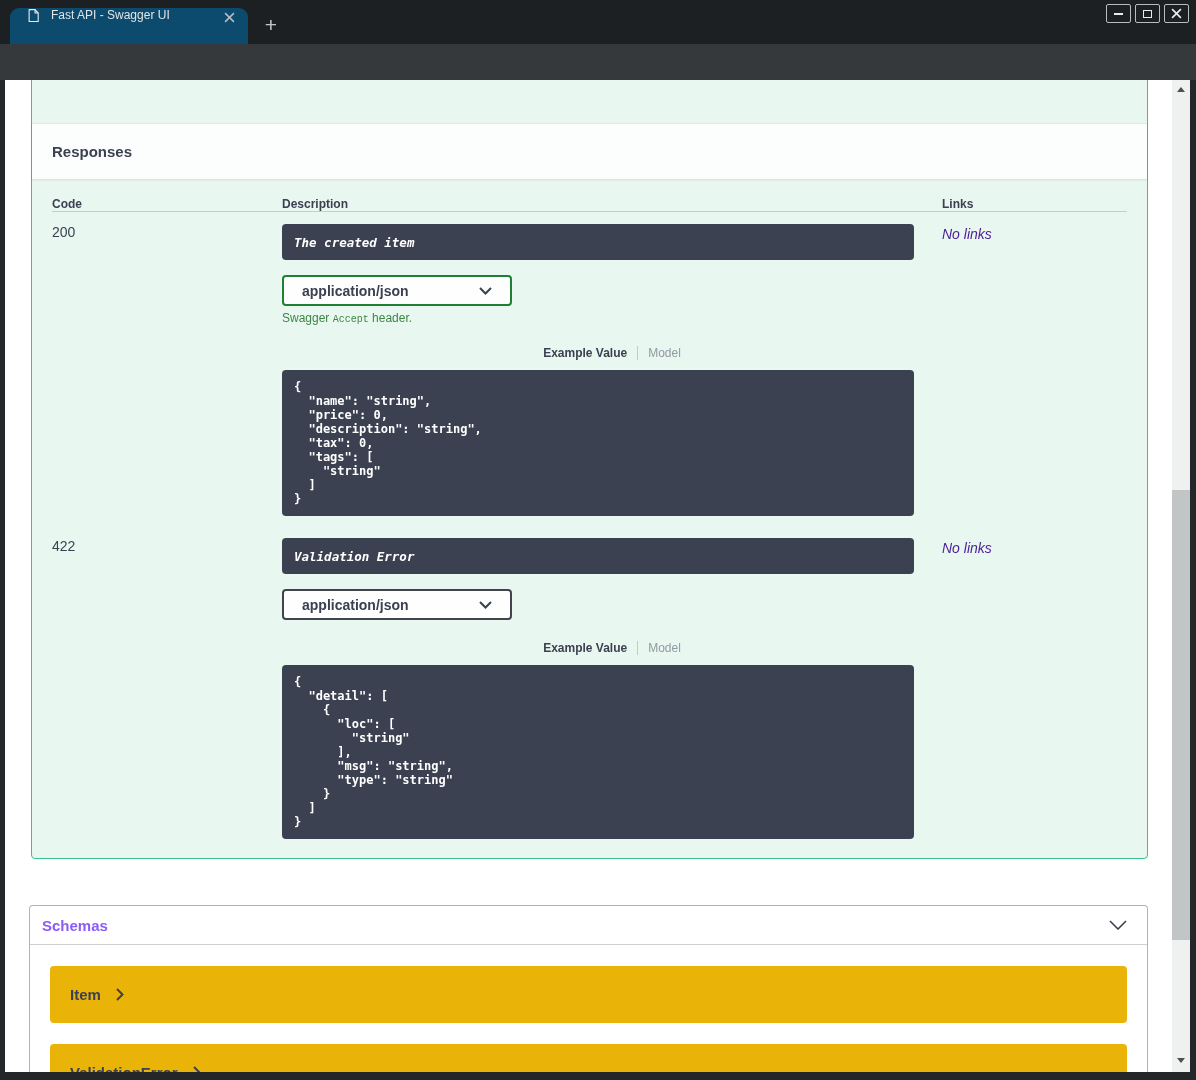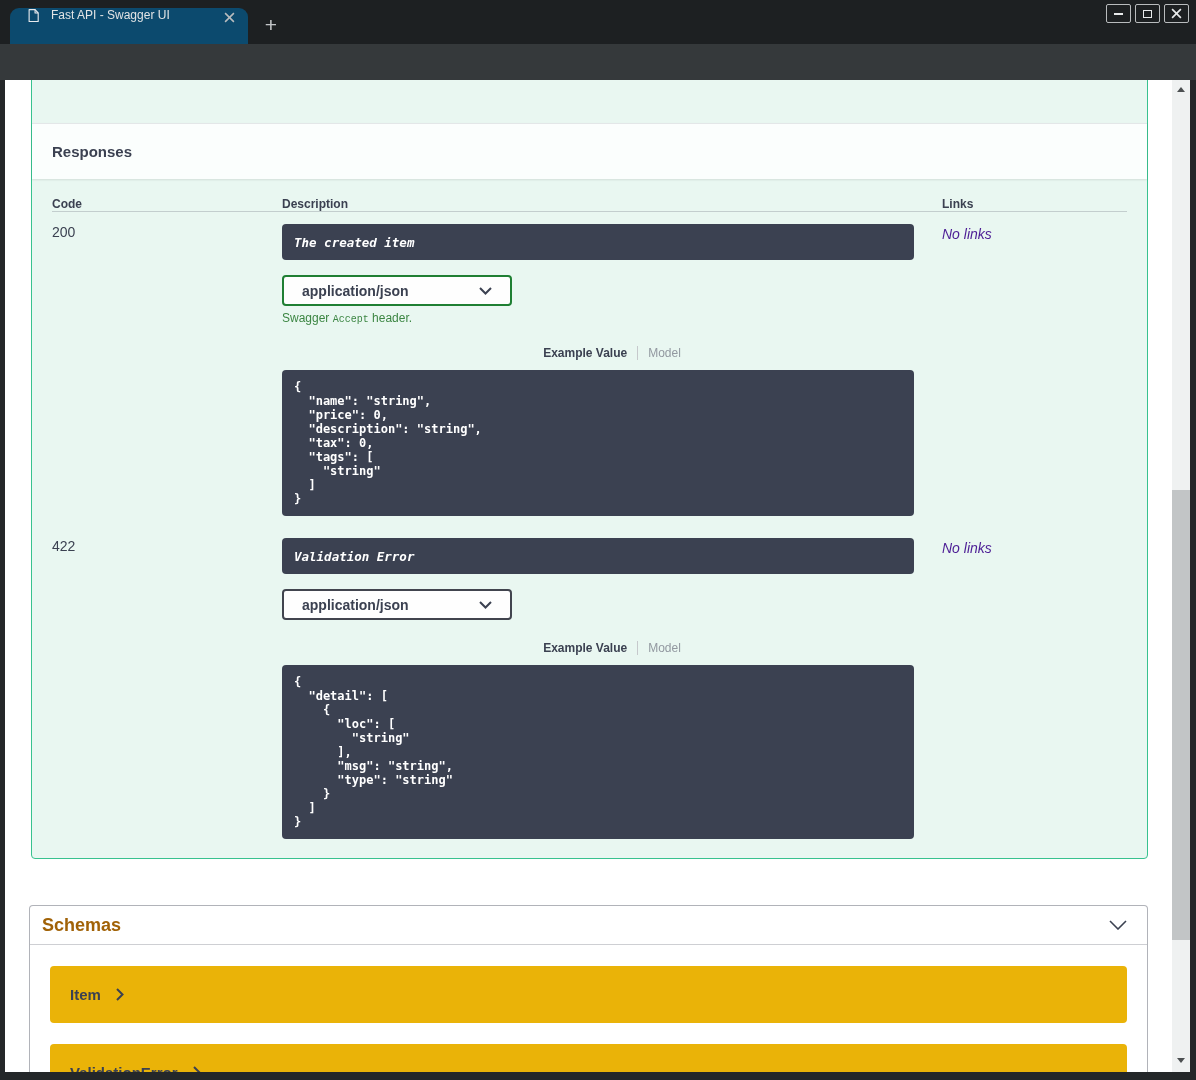--- a/index.html
+++ b/index.html
@@ -113,21 +113,21 @@
   
   .schemas {
     position:absolute; left:24px; top:825px; width:1119px; height:330px;
     background:#ffffff; border:1px solid rgba(59,65,81,.4); border-radius:4px;
   }
   .schemas-header {
     height:39px; border-bottom:1px solid rgba(59,65,81,.25);
     display:flex; align-items:center; justify-content:space-between;
     padding:0 20px 0 12px; cursor:pointer;
   }
-  .schemas-title { font-size:18px; font-weight:bold; color:#a16207; }
+  .schemas-title { font-size:15px; font-weight:bold; color:#8b5cf6; }
   .schemas-body { padding:21px 20px; }
   .model-row {
     height:57px; background:#eab308; border-radius:4px;
     display:flex; align-items:center; padding:0 20px; margin-bottom:21px; cursor:pointer;
   }
   .model-name { font-size:15px; font-weight:bold; color:#3b4151; margin-right:15px; }
 
   
   .scrollbar { position:absolute; left:1167px; top:0; width:18px; height:992px; background:#eff1f1; }
   .sb-arrow { position:absolute; left:5px; width:0; height:0; border-left:4px solid transparent; border-right:4px solid transparent; cursor:pointer; }

